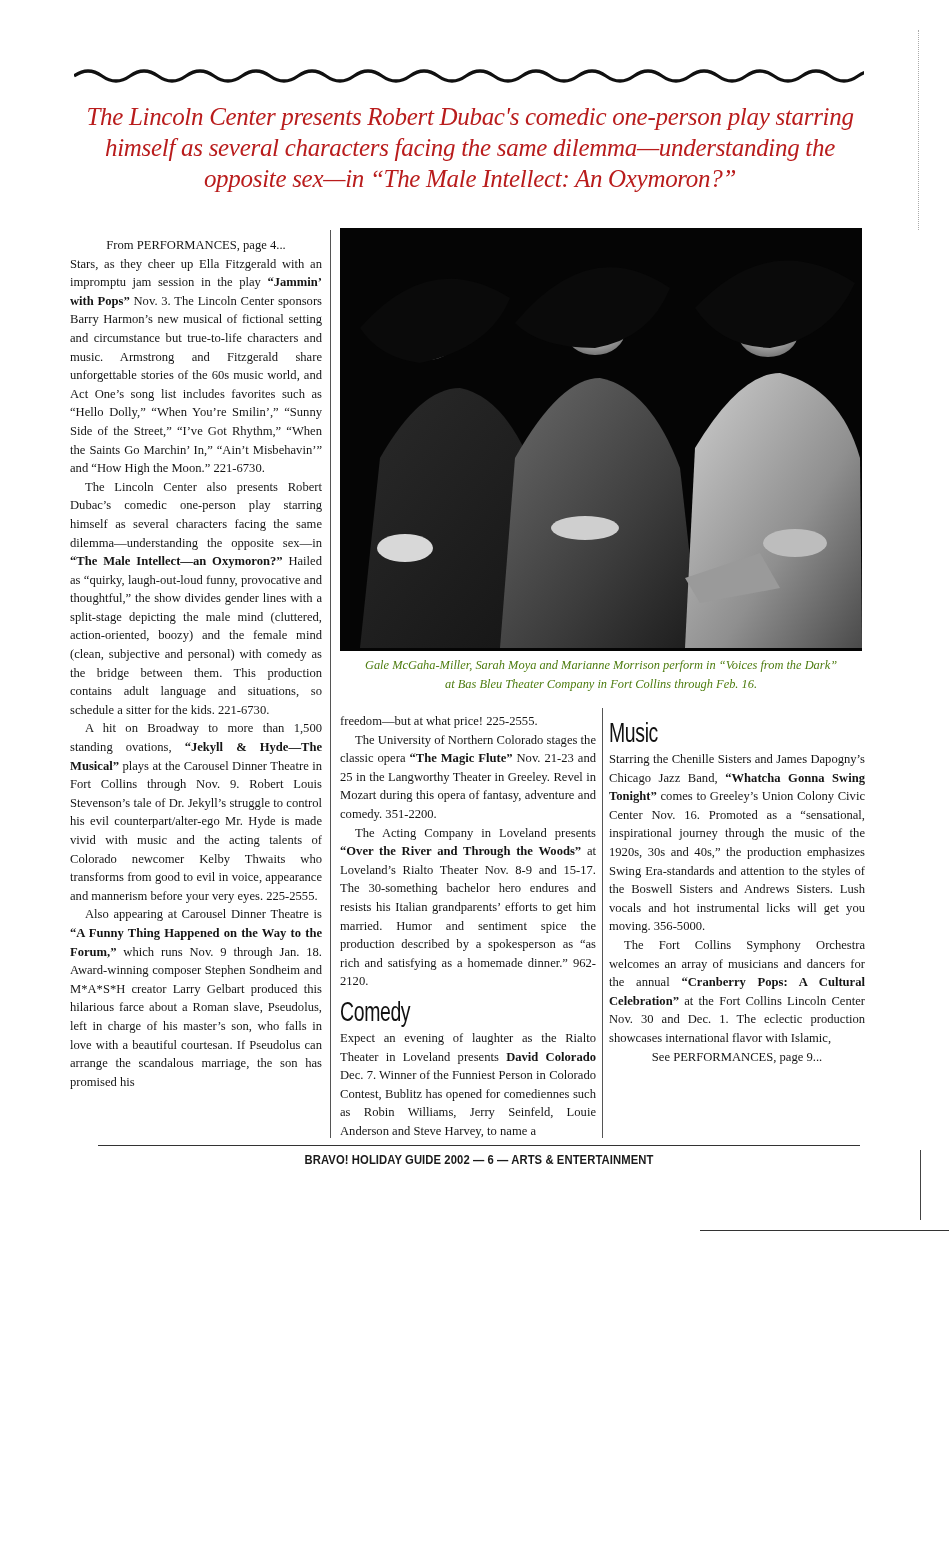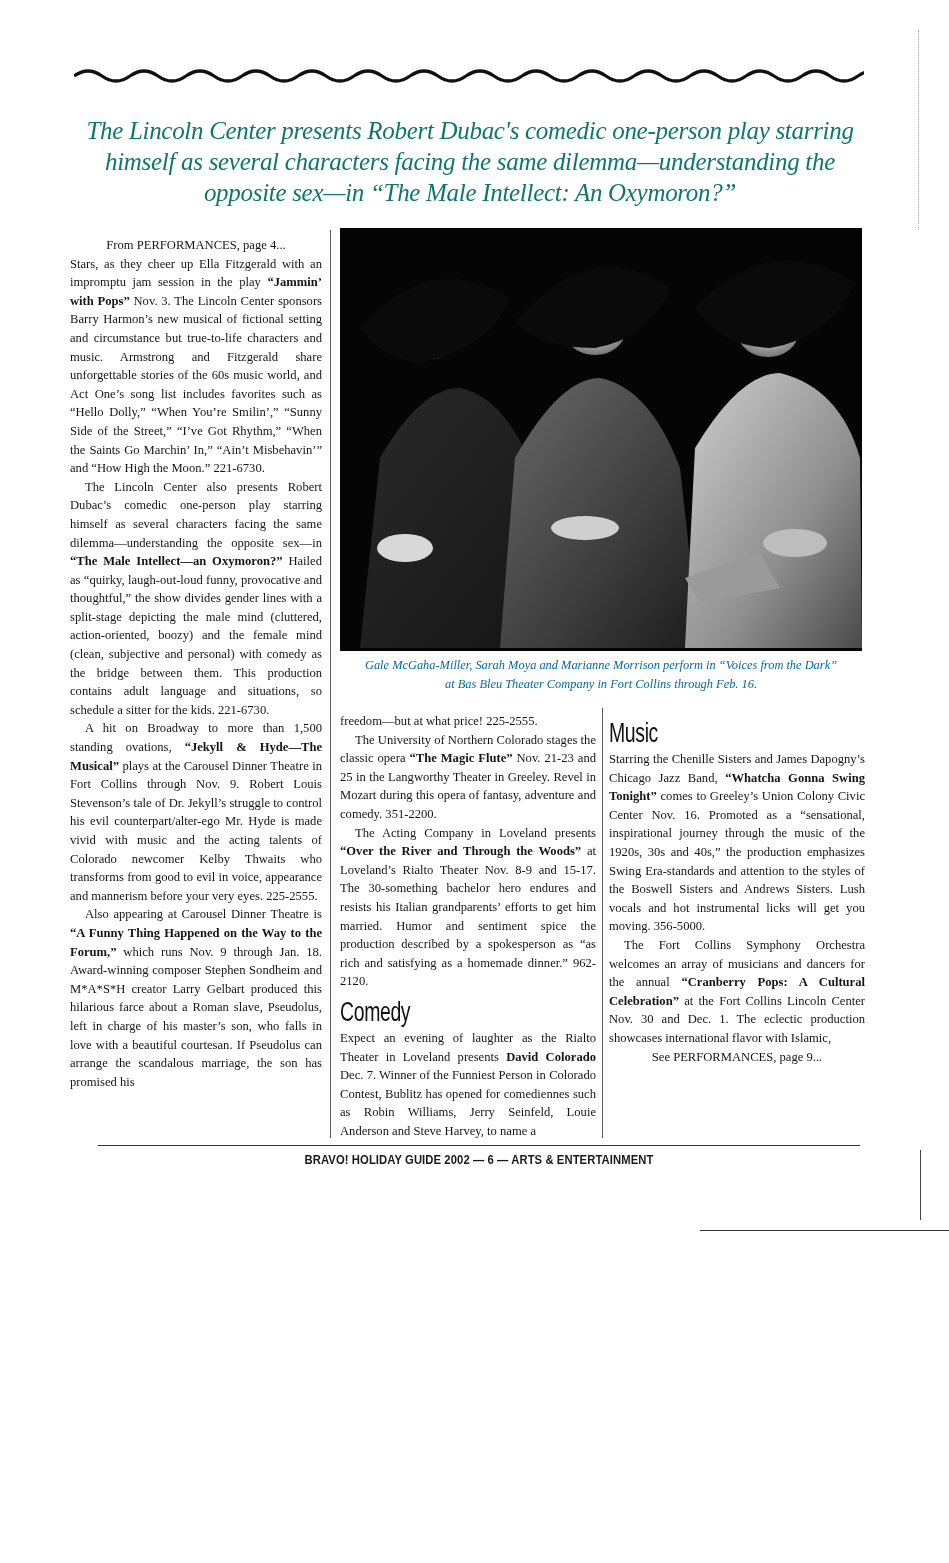--- a/index.html
+++ b/index.html
@@ -2,43 +2,43 @@
 <html><head>
 <meta charset="utf-8">
 <style>
   html, body { margin: 0; padding: 0; background: #ffffff; }
   body {
     width: 949px; height: 1563px; position: relative; overflow: hidden;
     font-family: "Liberation Serif", "DejaVu Serif", serif; color: #111;
   }
   .wave { position: absolute; left: 74px; top: 64px; width: 790px; height: 24px; }
   .deck {
-    position: absolute; left: 80px; top: 115px; width: 780px;
+    position: absolute; left: 80px; top: 101px; width: 780px;
     text-align: center; font-style: italic; font-size: 25px; line-height: 31px;
-    letter-spacing: -0.3px; color: #0f766e;
+    letter-spacing: -0.3px; color: #b91c1c;
   }
   .col {
     position: absolute; font-size: 12.6px; line-height: 18.6px; text-align: justify;
     hyphens: manual; color: #151515;
   }
   .col p { margin: 0; text-indent: 15px; }
   .col p.noindent { text-indent: 0; }
   .col .jump { text-align: center; text-indent: 0; margin: 0; }
   .col b { font-weight: bold; }
   #col1 { left: 70px; top: 236px; width: 252px; }
   #col2 { left: 340px; top: 712px; width: 256px; }
   #col3 { left: 609px; top: 712px; width: 256px; }
   .vrule { position: absolute; width: 1px; background: #555; }
   .photo {
     position: absolute; left: 340px; top: 228px; width: 522px; height: 423px;
     background: #050505; overflow: hidden;
   }
   .caption {
     position: absolute; left: 340px; top: 656px; width: 522px; text-align: center;
-    font-style: italic; font-size: 12.4px; line-height: 19px; color: #0369a1;
+    font-style: italic; font-size: 12.4px; line-height: 19px; color: #4d7c0f;
   }
   .section-head {
     font-family: "Liberation Sans", "DejaVu Sans", sans-serif;
     font-size: 27px; line-height: 30px; font-weight: normal;
     transform: scaleX(0.72); transform-origin: left center;
     letter-spacing: -0.5px; margin: 6px 0 2px 0; color: #111;
   }
   .hrule { position: absolute; left: 98px; top: 1145px; width: 762px; height: 1px; background: #333; }
   .footer {
     position: absolute; left: 98px; top: 1153px; width: 762px; text-align: center;

